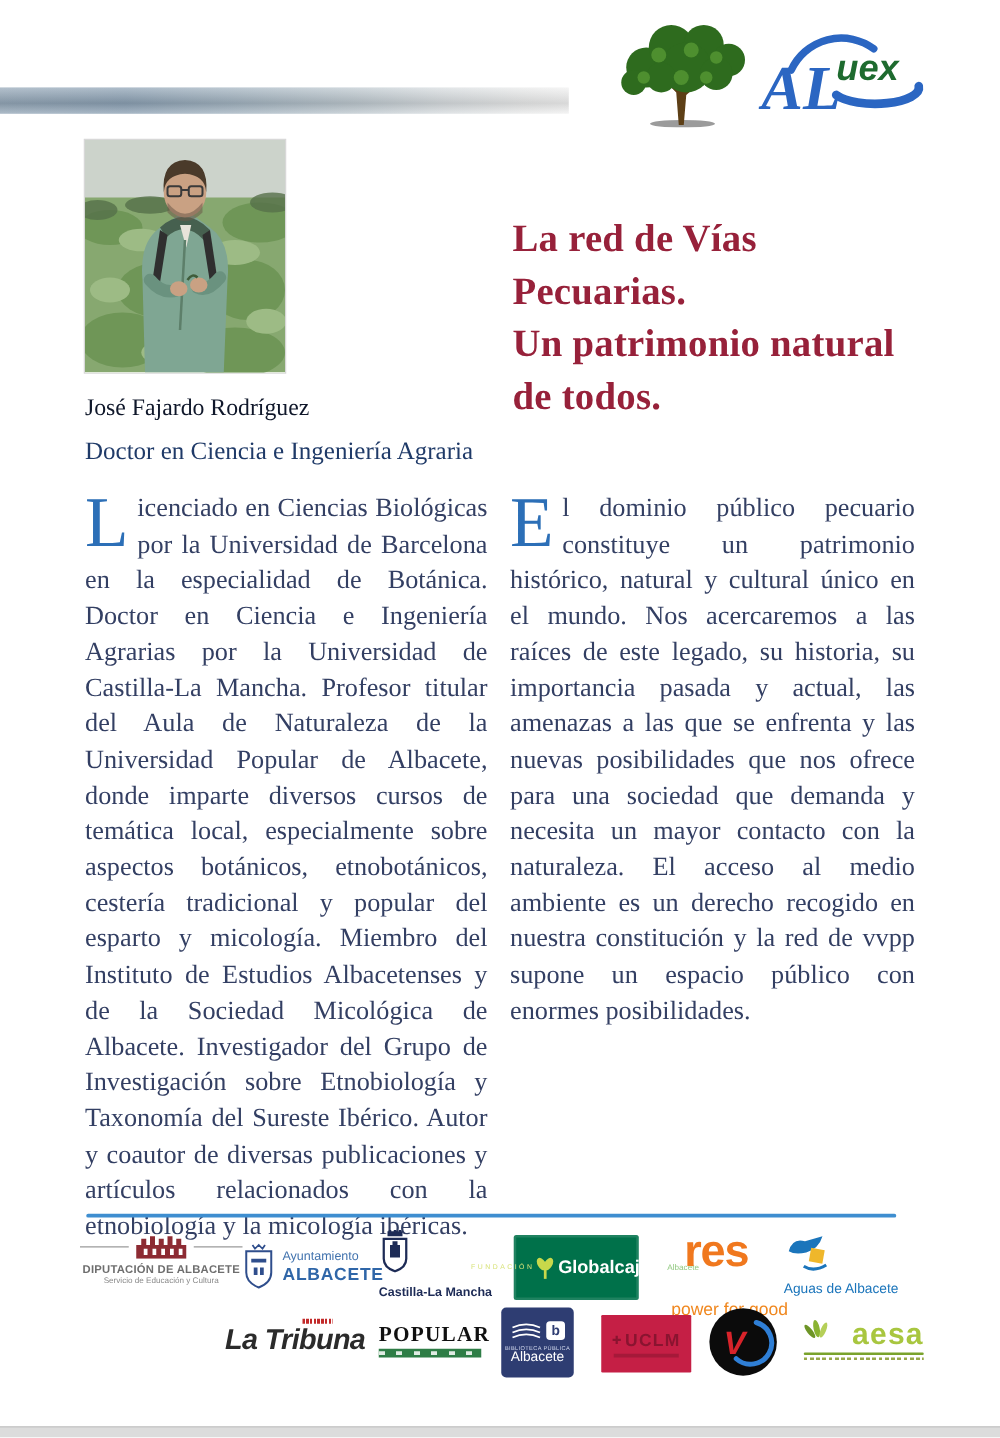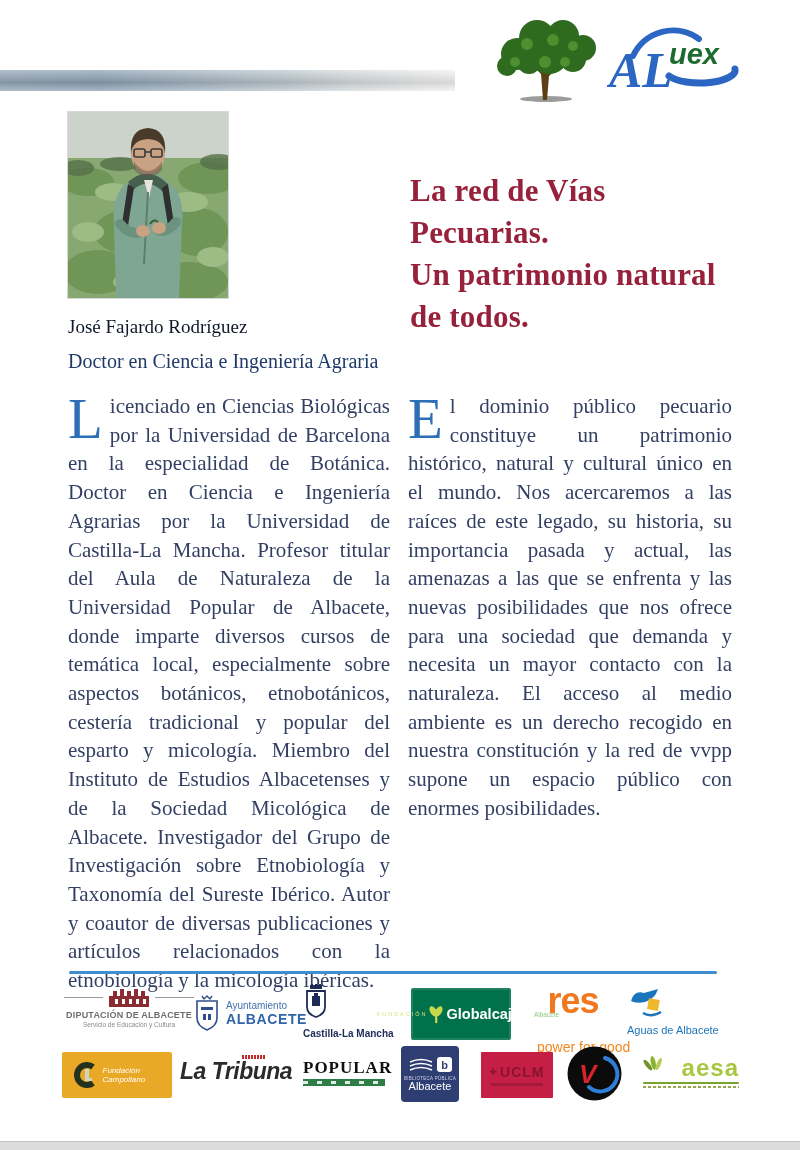--- a/index.html
+++ b/index.html
@@ -297,28 +297,20 @@
 
   <div class="logo aguas">
     <svg width="40" height="32" viewBox="0 0 40 32">
       <path d="M4,15 Q7,4 17,7 L31,3 Q28,13 18,16 Q9,18 4,15 Z" fill="#1B75BB"></path>
       <rect x="21" y="13" width="11" height="11" transform="rotate(10 26 18)" fill="#EFB72B"></rect>
       <path d="M16,27 Q24,32 34,26" stroke="#1B75BB" stroke-width="2.5" fill="none"></path>
     </svg>
     <div class="aguas-name">Aguas de Albacete</div>
   </div>
 
-  <div class="logo camp">
-    <svg width="24" height="26" viewBox="0 0 22 26">
-      <path d="M18,5 a10,10 0 1 0 0,16" fill="none" stroke="#23321c" stroke-width="6"></path>
-      <rect x="10" y="7" width="4" height="12" fill="#cdd6c0"></rect>
-      <rect x="10" y="16" width="7" height="3" fill="#cdd6c0"></rect>
-    </svg>
-    <div class="camp-name">Fundación Campollano</div>
-  </div>
 
   <div class="logo trib">
     <div class="trib-mark"></div>
     <div class="trib-name">La Tribuna</div>
   </div>
 
   <div class="logo pop">
     <div class="pop-name">POPULAR</div>
     <div class="pop-band"></div>
   </div>

